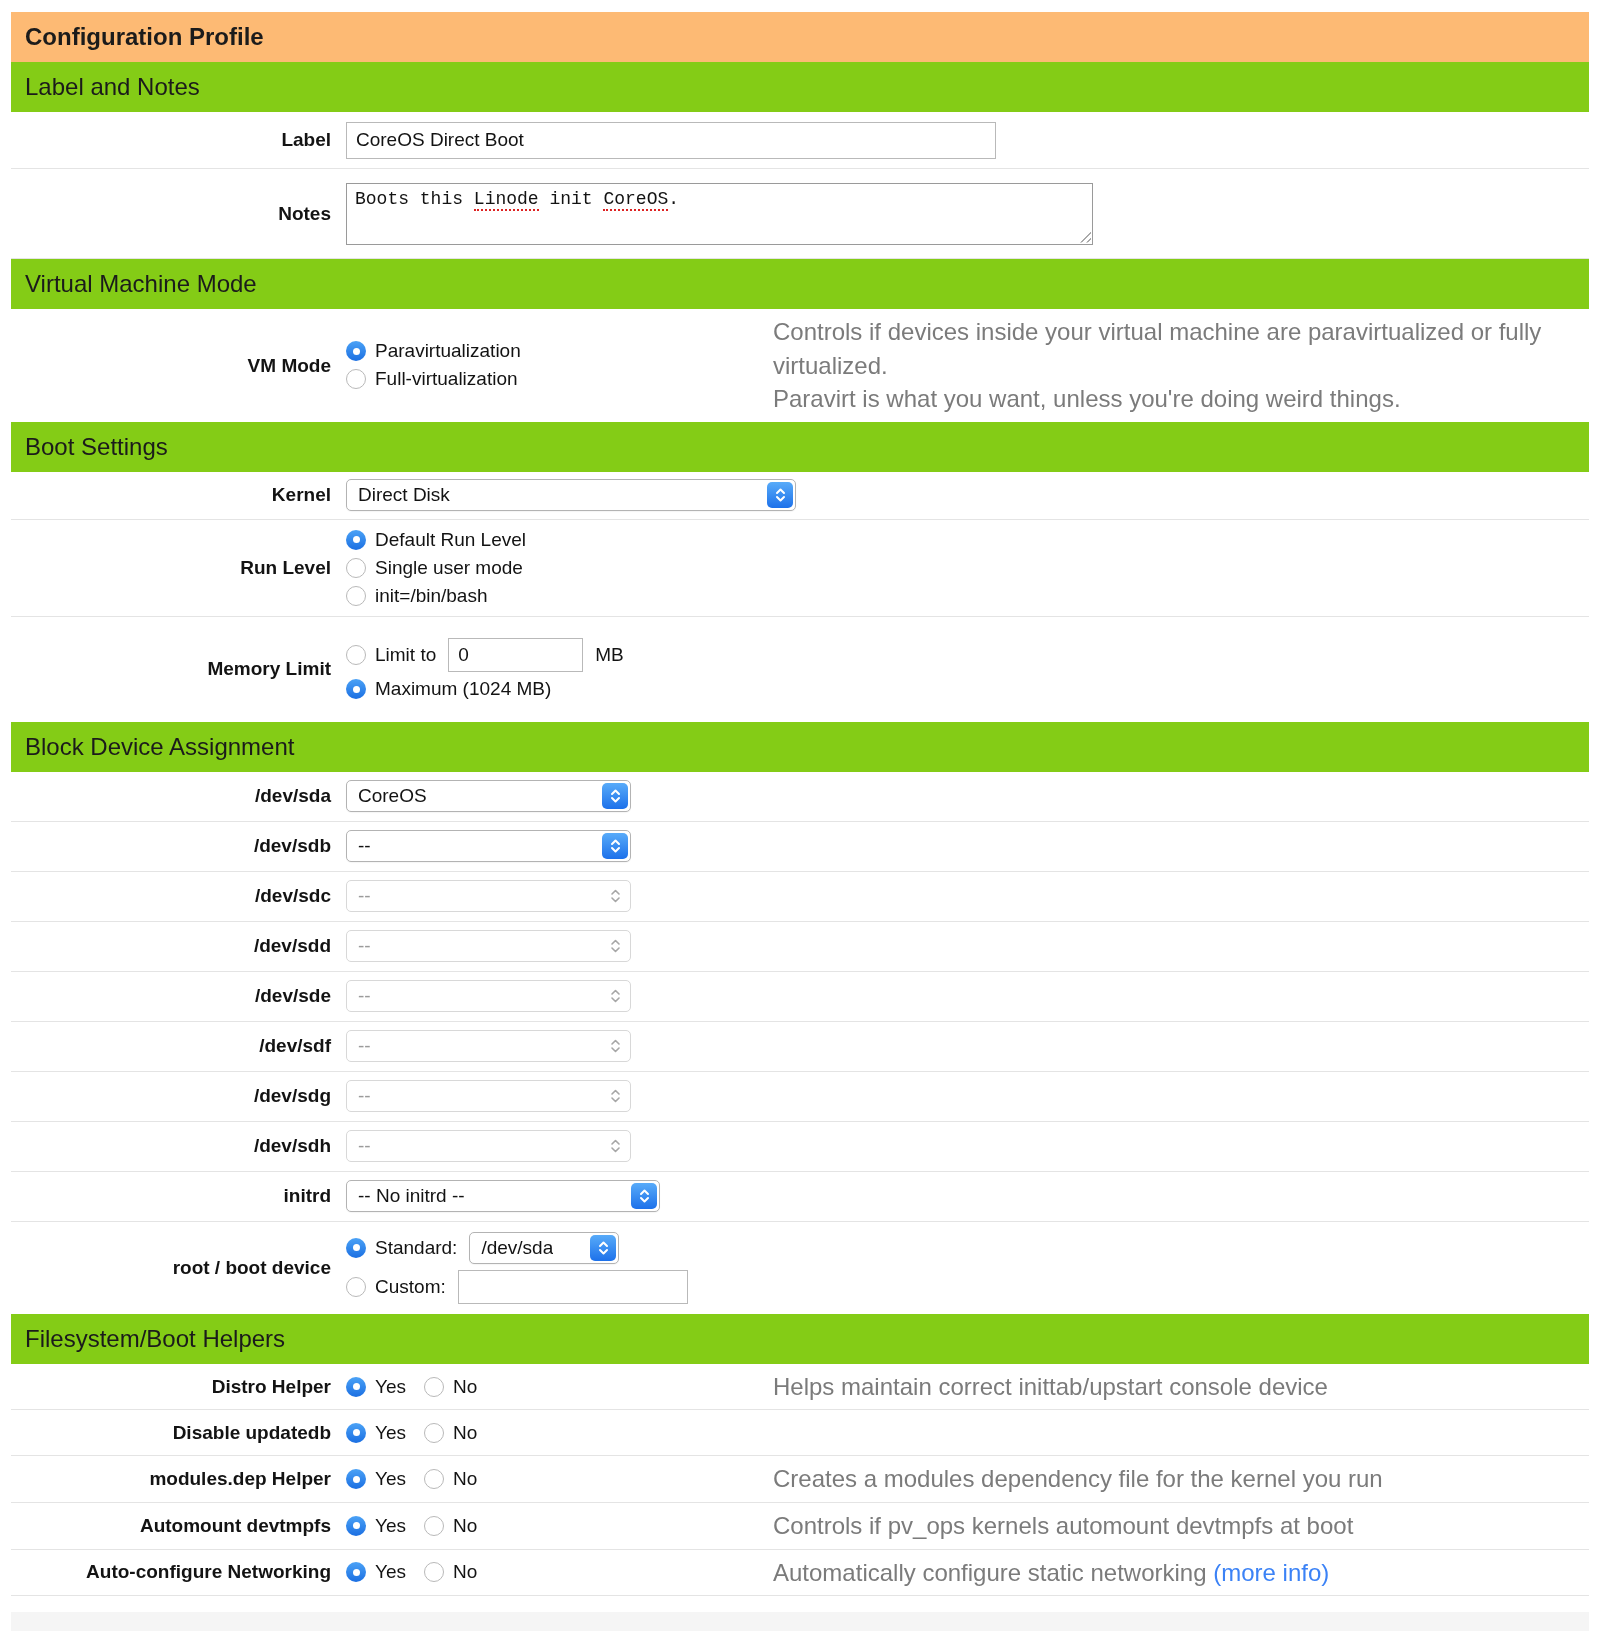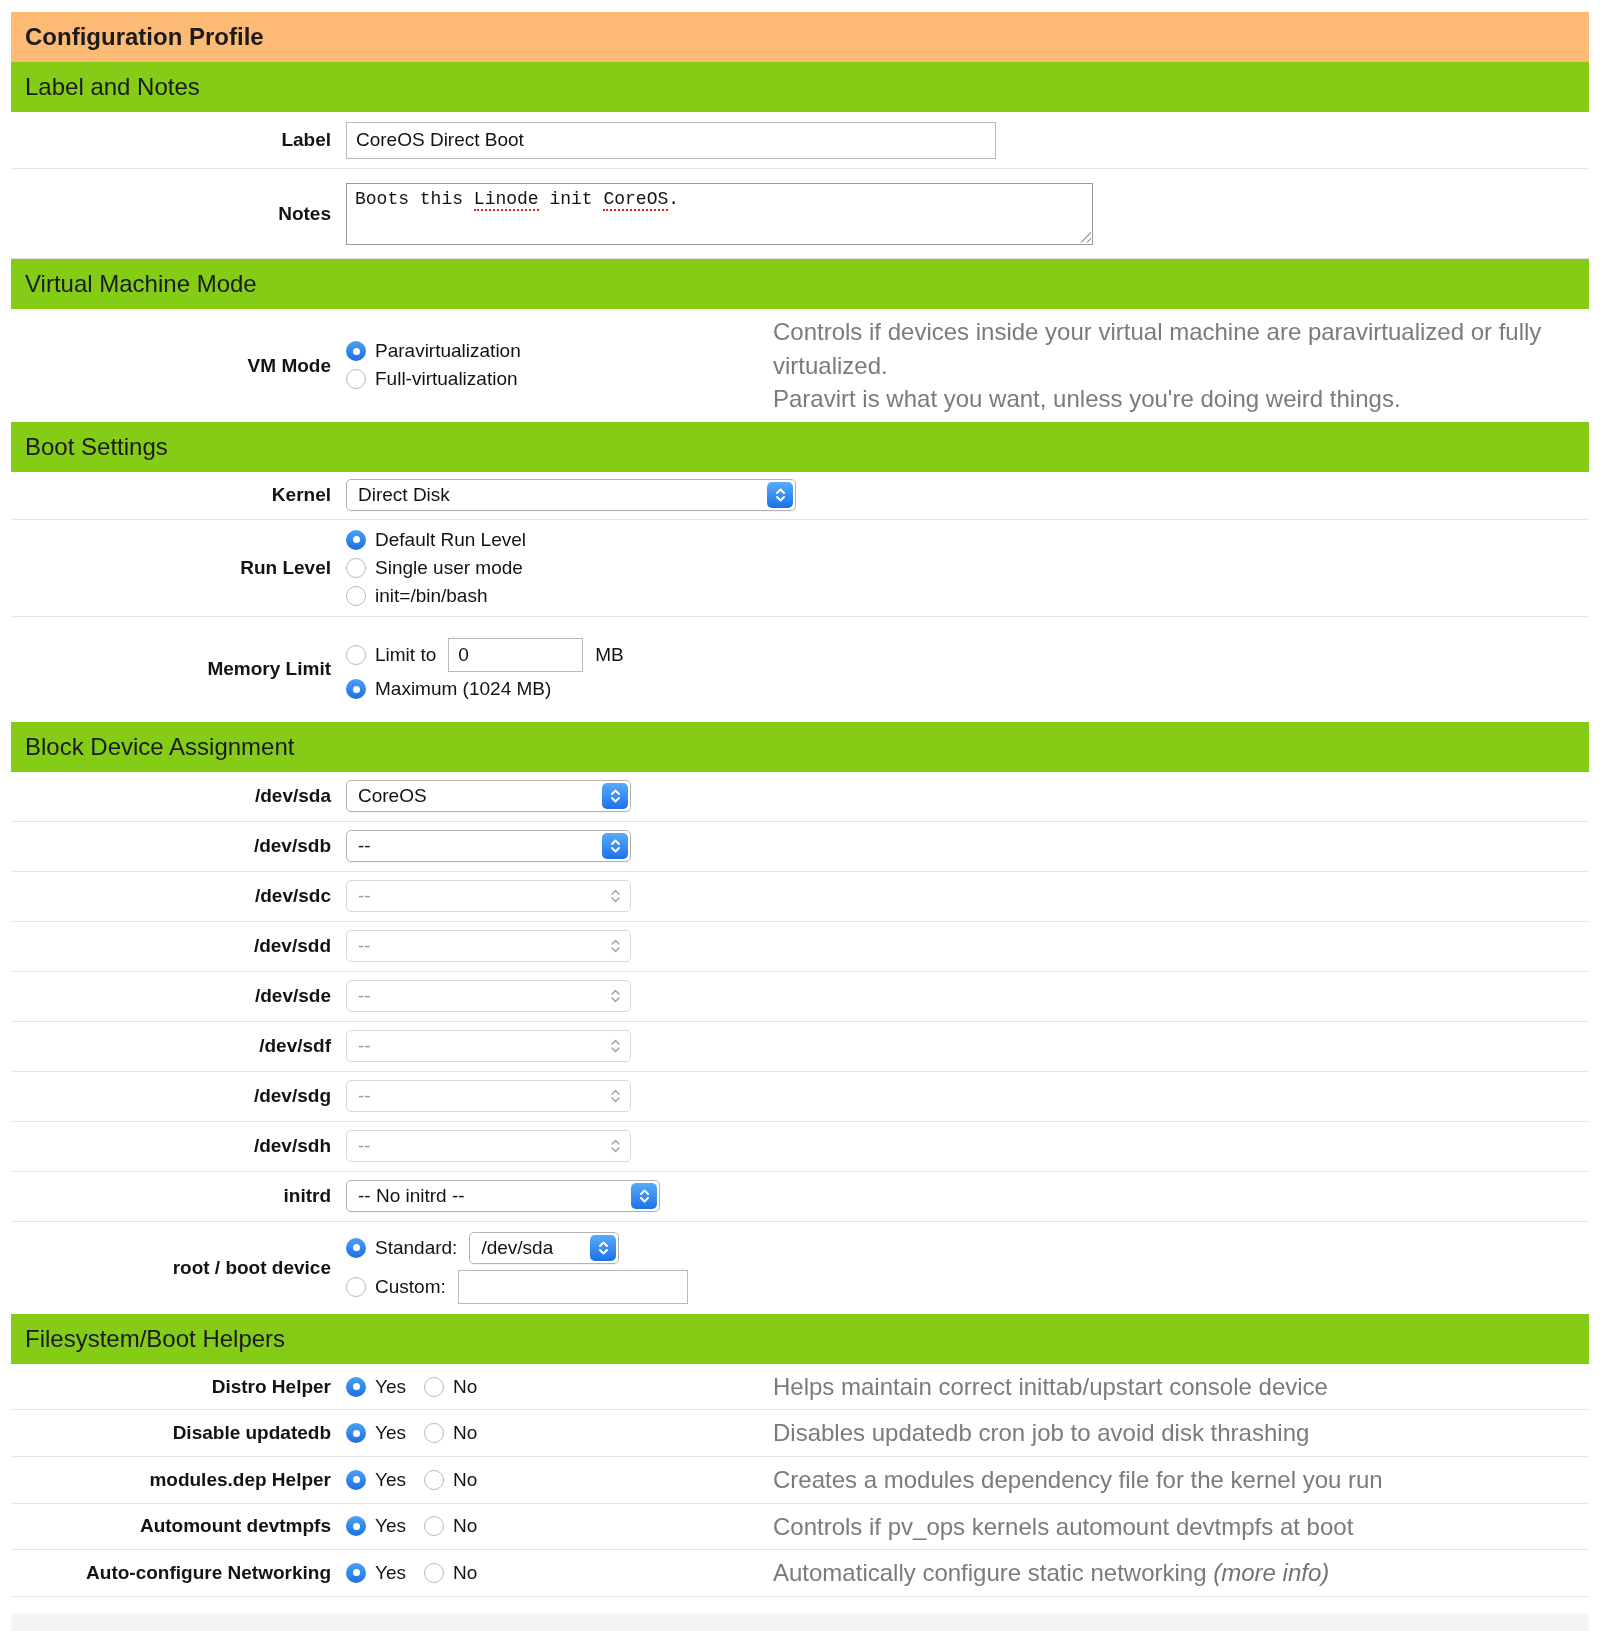--- a/index.html
+++ b/index.html
@@ -33,21 +33,21 @@
   .row.last { border-bottom:1px solid #e4e4e4; }
   .lbl {
     width:335px; flex:none;
     text-align:right; font-weight:bold; font-size:19px;
     padding-right:15px; line-height:1.25;
   }
   .ctrl { width:427px; flex:none; }
   .ctrl.inline { display:flex; }
   .help { flex:1; font-size:24px; color:#7b7b7b; line-height:1.4; padding-right:20px; }
   .help .block { display:block; }
-  .link { color:#737373; text-decoration:none; cursor:pointer;font-style:italic; }
+  .link { color:#3b82f6; text-decoration:none; cursor:pointer; }
 
   .r-label   { min-height:57px; }
   .r-notes   { min-height:90px; align-items:center; }
   .r-vm      { min-height:74px; border-bottom:none; }
   .r-kernel  { min-height:48px; }
   .r-run     { min-height:95px; }
   .r-mem     { min-height:105px; border-bottom:none; }
   .r-dev     { min-height:50px; }
   .r-initrd  { min-height:50px; }
   .r-root    { min-height:92px; border-bottom:none; }
@@ -408,21 +408,20 @@
     <div class="ctrl inline">
       <span class="opt">
         <span class="radio sel"></span>
         <span class="optlbl">Yes</span>
       </span>
       <span class="opt gapL">
         <span class="radio"></span>
         <span class="optlbl">No</span>
       </span>
     </div>
-    <div class="help">Disables updatedb cron job to avoid disk thrashing</div>
   </div>
 
   <div class="row r-helper">
     <div class="lbl">modules.dep Helper</div>
     <div class="ctrl inline">
       <span class="opt">
         <span class="radio sel"></span>
         <span class="optlbl">Yes</span>
       </span>
       <span class="opt gapL">

